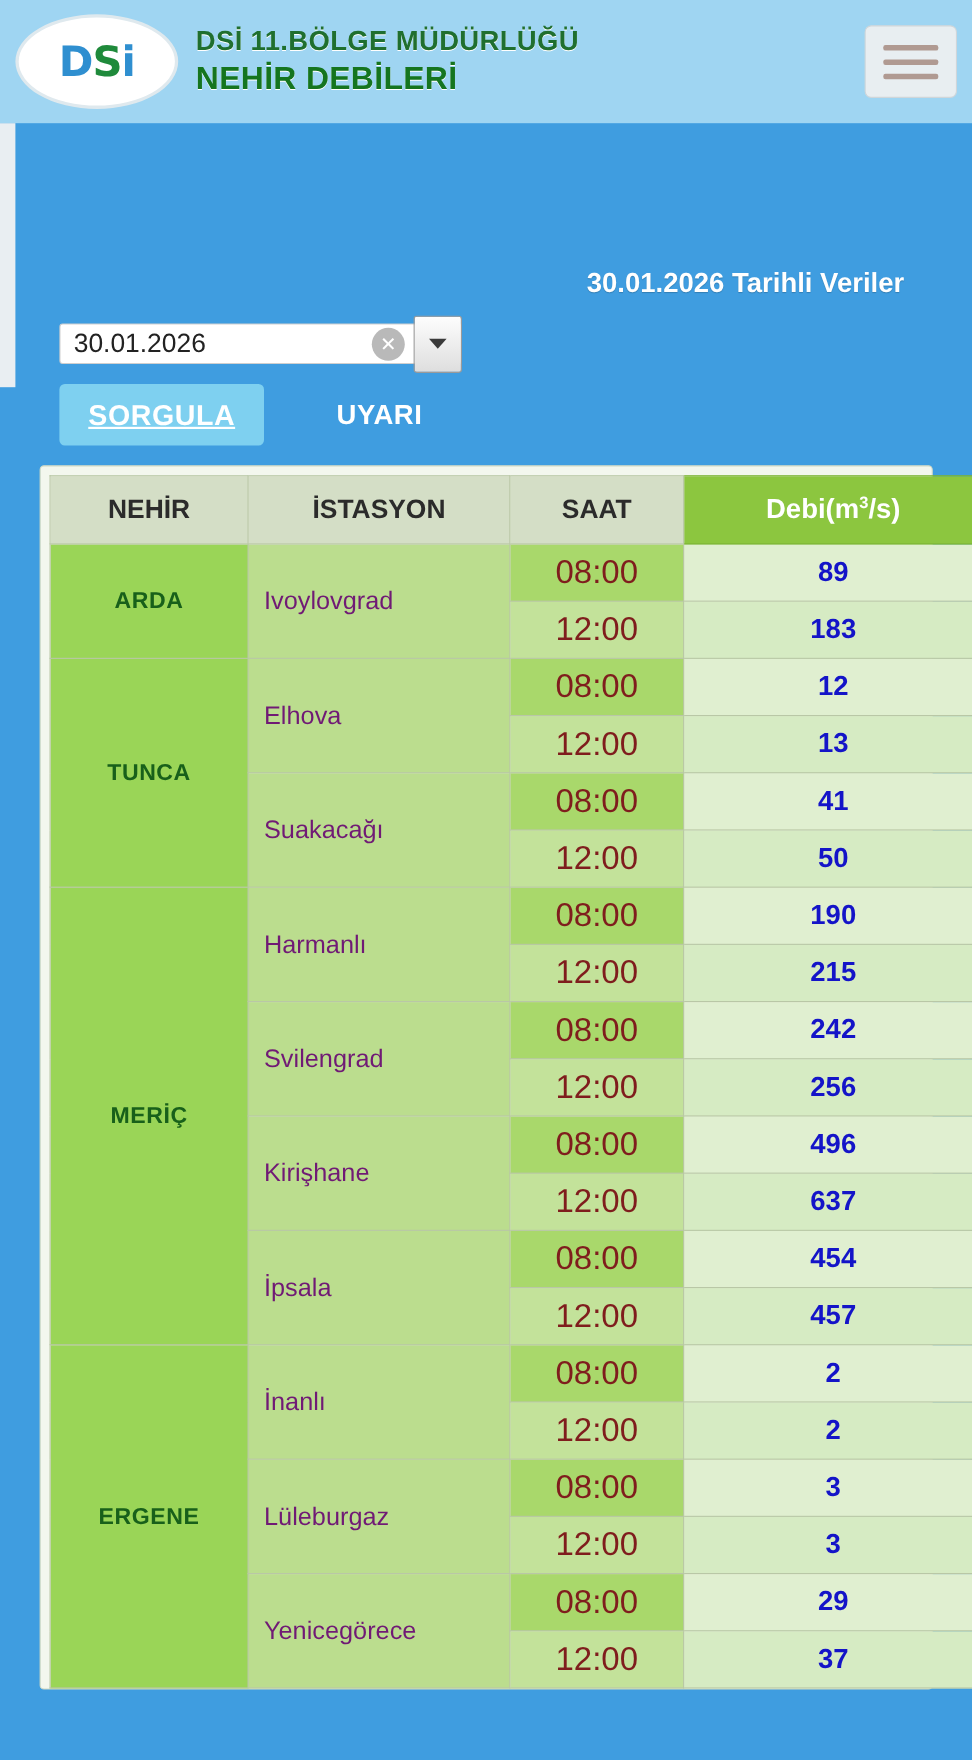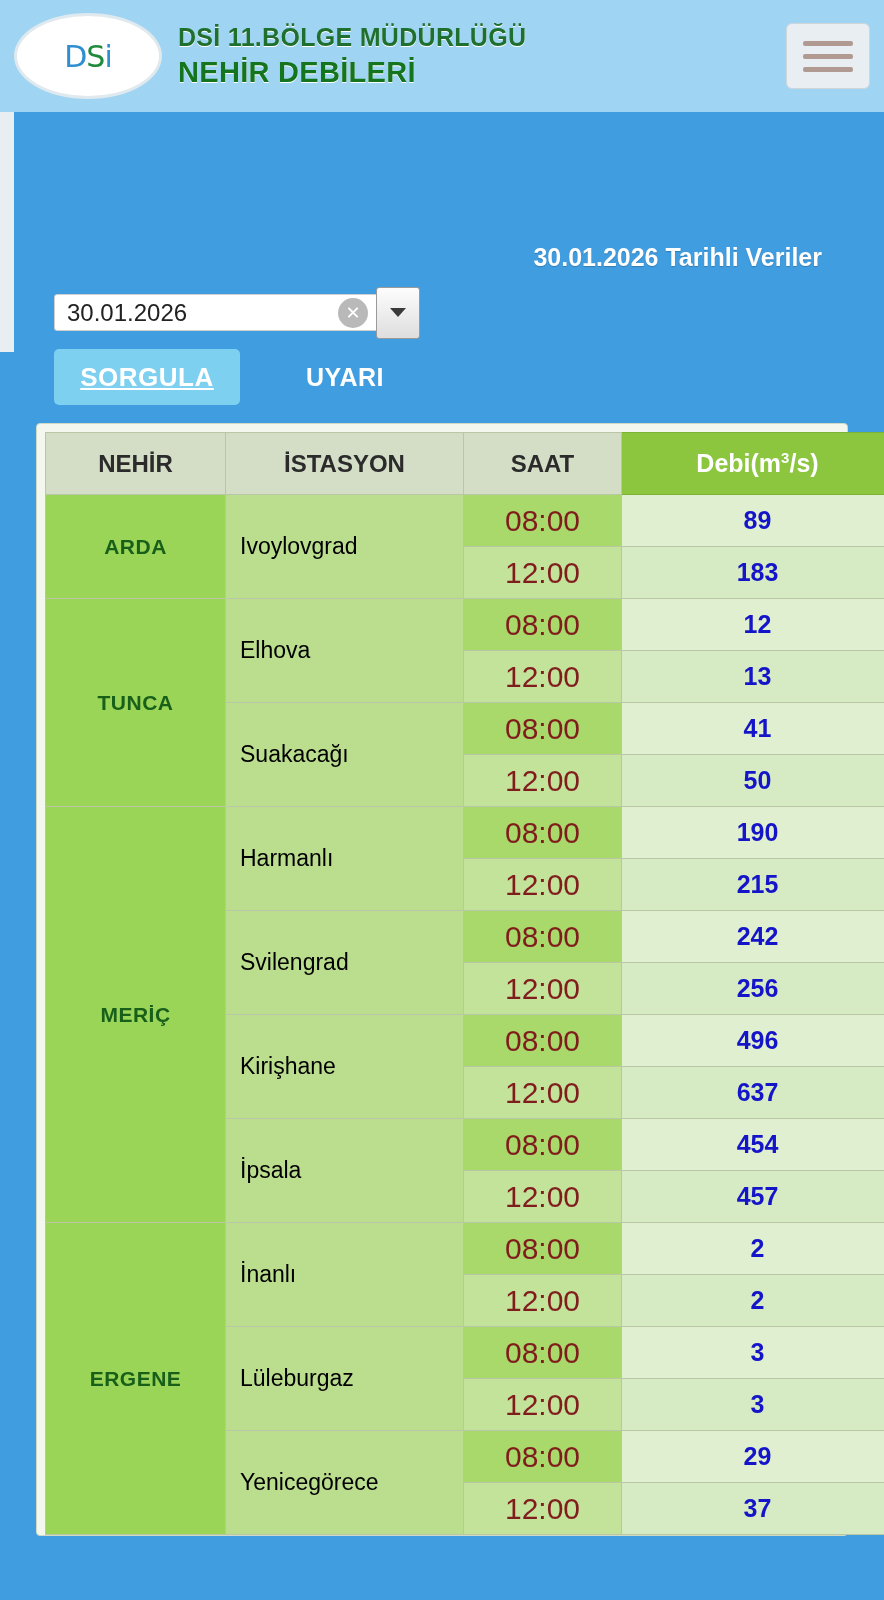--- a/index.html
+++ b/index.html
@@ -28,22 +28,22 @@
   .logo {
     width: 148px; height: 86px;
     border-radius: 50%;
     background: #ffffff;
     border: 3px solid #dfe9ee;
     display: flex; align-items: center; justify-content: center;
     flex: none;
     margin-right: 10px;
   }
   .logo-text {
-    font-size: 30px;
-    font-weight: normal;
+    font-size: 38px;
+    font-weight: bold;
     letter-spacing: -1px;
     color: #1f8a3b;
     font-family: "DejaVu Sans", sans-serif;
   }
   .logo-text .sd { color: #2f8fd0; }
   .titles { flex: 1; padding-left: 6px; }
   .title-1 {
     color: #1f6f2f;
     font-size: 25px;
     font-weight: bold;
@@ -214,21 +214,21 @@
   }
   td.river {
     background: #9ad557;
     color: #18601a;
     font-weight: bold;
     font-size: 21px;
     letter-spacing: .5px;
   }
   td.station {
     background: #bbdd8e;
-    color: #000000;
+    color: #701a75;
     text-align: left;
     padding-left: 14px;
     font-size: 23px;
   }
   td.hour {
     background: #a9d86b;
     font-size: 30px;
     color: #7f1d1d;
   }
   tr.alt td.hour { background: #c3e29a; }

